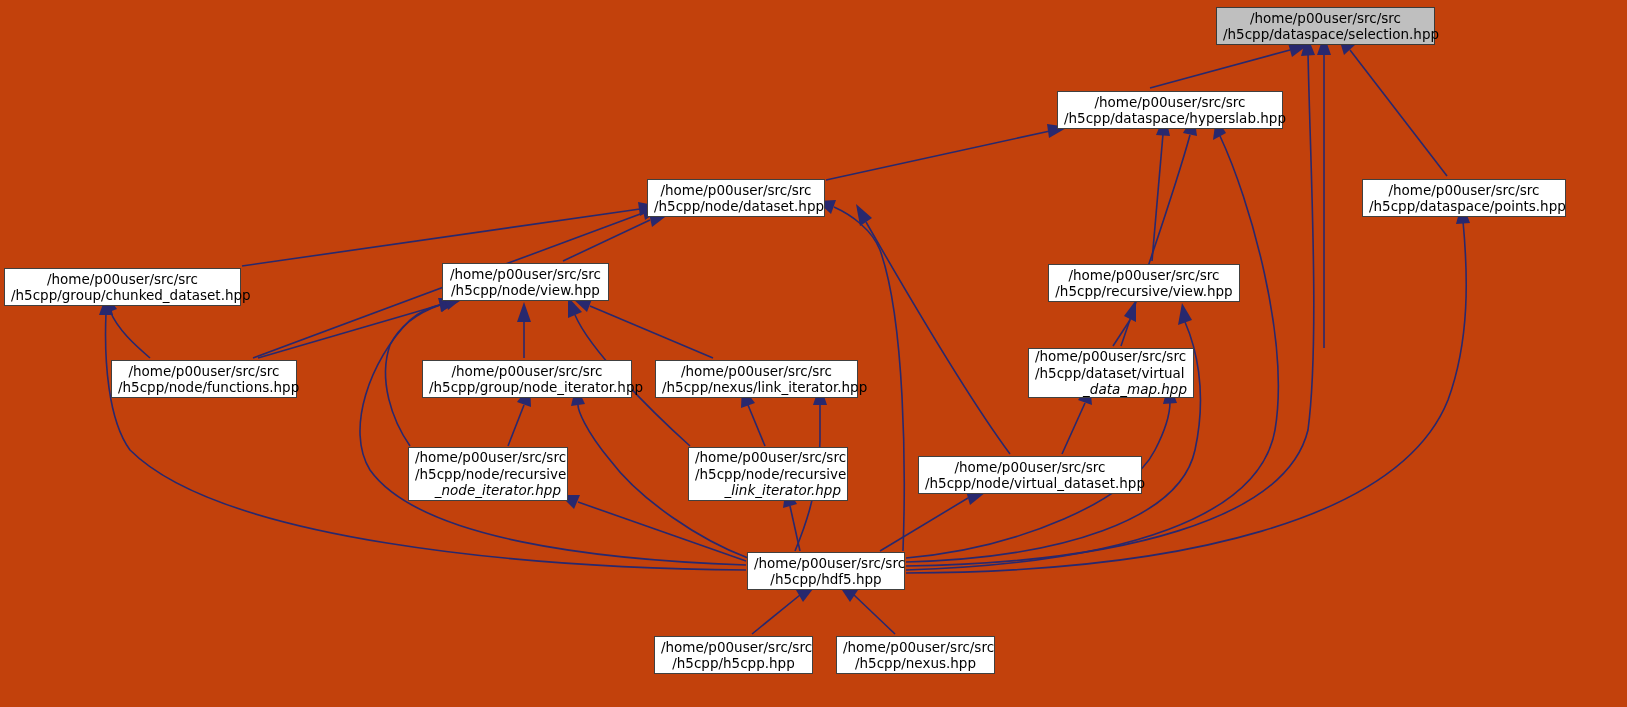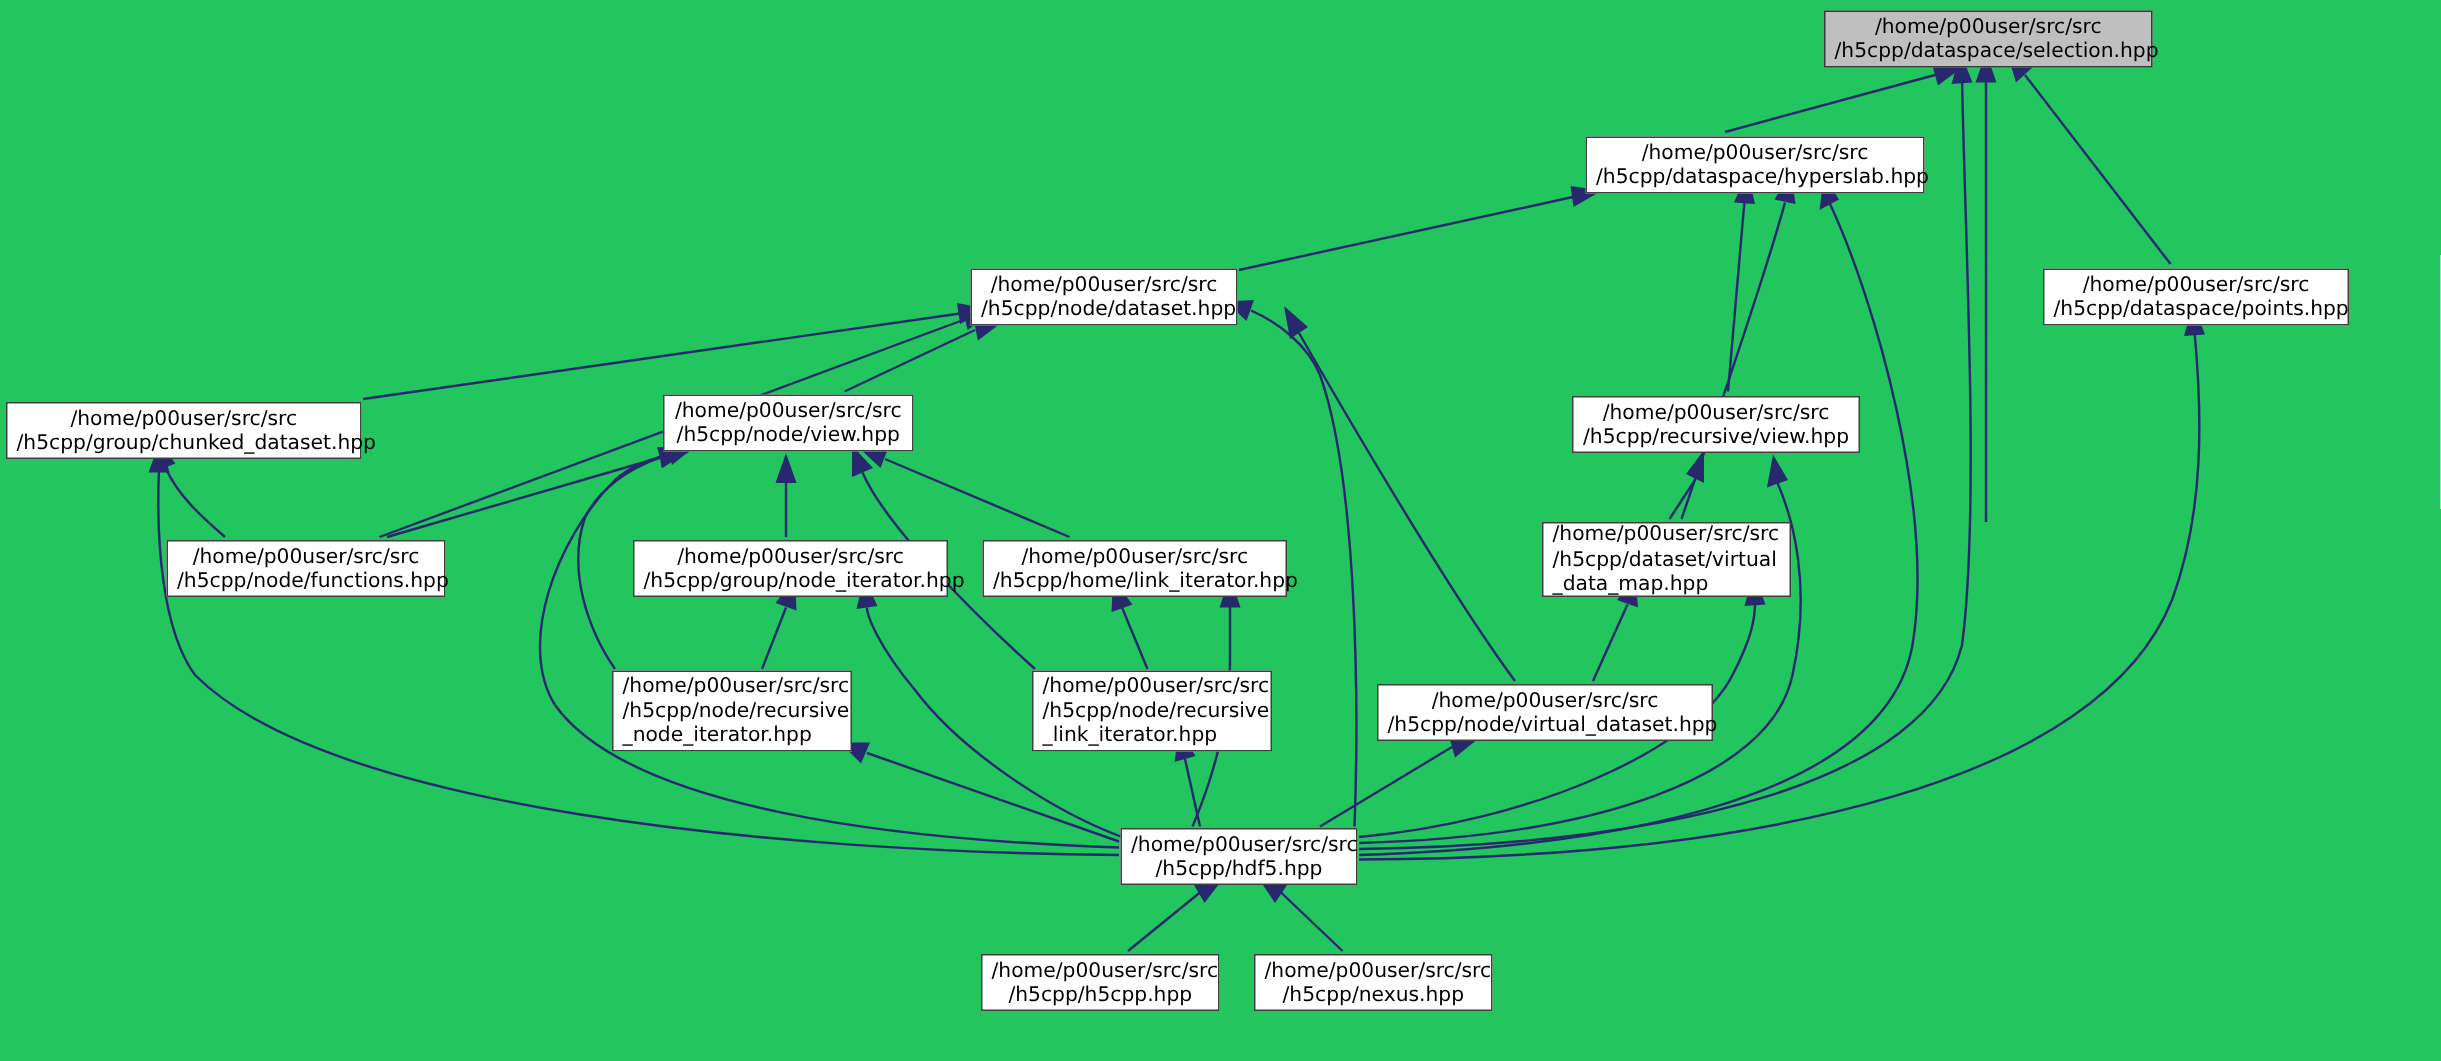--- a/index.html
+++ b/index.html
@@ -4,21 +4,21 @@
 <style>
   html, body {
     margin: 0;
     padding: 0;
     background: #ffffff;
   }
   #graph-canvas {
     position: relative;
     width: 1627px;
     height: 707px;
-    background: #22c55e;
+    background: #c2410c;
     font-family: "DejaVu Sans", "Liberation Sans", sans-serif;
     overflow: hidden;
   }
   #edge-layer {
     position: absolute;
     left: 0;
     top: 0;
     width: 1627px;
     height: 707px;
   }
@@ -52,21 +52,22 @@
     background: #bfbfbf;
     border-color: #3a3a3a;
   }
   .gnode .ln {
     display: block;
   }
   .gnode.lalign .ln {
     text-align: left;
   }
   .gnode.lalign .ln.ctr {
-    text-align: left;
+    text-align: right;
+    font-style: italic;
   }
 </style>
 </head>
 <body>
 
 <div id="graph-canvas">
 
   <svg id="edge-layer" viewBox="0 0 1627 707" xmlns="http://www.w3.org/2000/svg">
 
     <g>
@@ -286,21 +287,21 @@
     <span class="ln">/h5cpp/node/functions.hpp</span>
   </div>
 
   <div class="gnode" style="left:422px;top:360px;width:210px;height:38px;">
     <span class="ln">/home/p00user/src/src</span>
     <span class="ln">/h5cpp/group/node_iterator.hpp</span>
   </div>
 
   <div class="gnode" style="left:655px;top:360px;width:203px;height:38px;">
     <span class="ln">/home/p00user/src/src</span>
-    <span class="ln">/h5cpp/home/link_iterator.hpp</span>
+    <span class="ln">/h5cpp/nexus/link_iterator.hpp</span>
   </div>
 
   <div class="gnode lalign" style="left:1028px;top:348px;width:166px;height:50px;">
     <span class="ln">/home/p00user/src/src</span>
     <span class="ln">/h5cpp/dataset/virtual</span>
     <span class="ln ctr">_data_map.hpp</span>
   </div>
 
   <div class="gnode lalign" style="left:408px;top:447px;width:160px;height:54px;">
     <span class="ln">/home/p00user/src/src</span>

